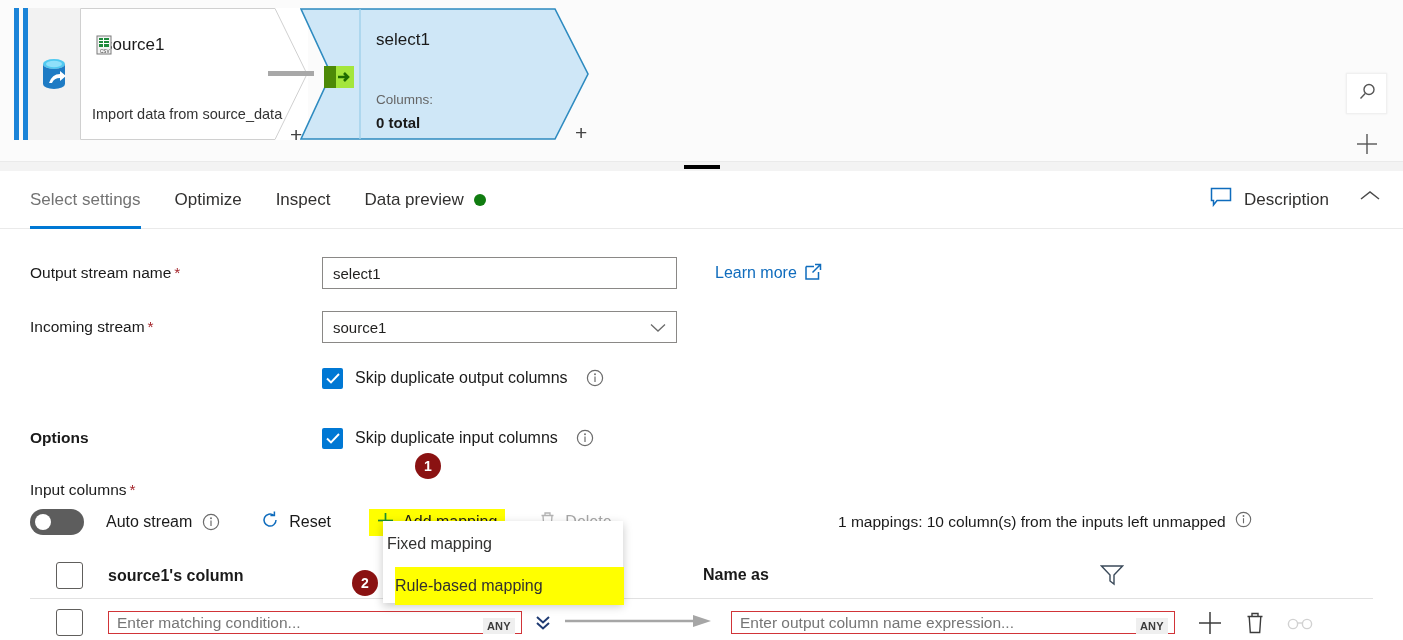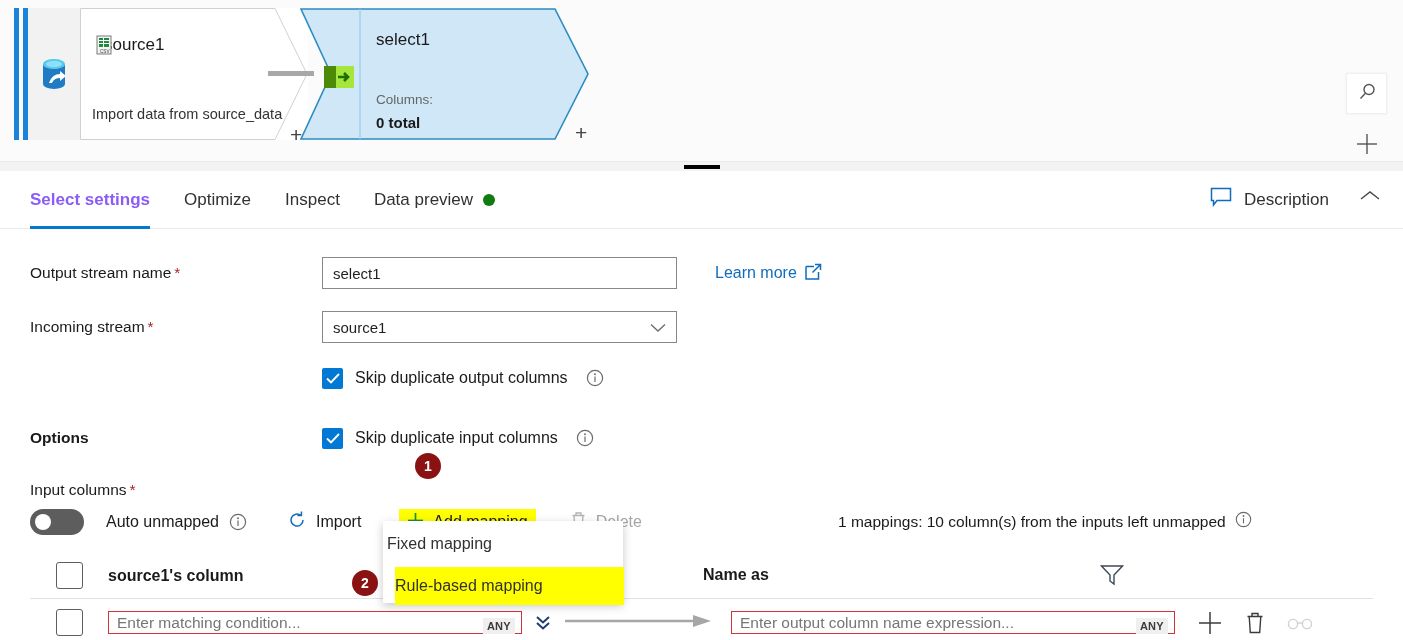--- a/index.html
+++ b/index.html
@@ -76,21 +76,21 @@
   
   .splitter { position: absolute; left: 0; top: 162px; width: 1403px; height: 9px; background: #f3f3f3; }
   .splitter-handle { position: absolute; left: 684px; top: 165px; width: 36px; height: 4px; background: #000; }
 
   
   .panel { position: absolute; left: 0; top: 171px; width: 1403px; height: 469px; background: #fff; }
 
   .tabbar { position: relative; height: 58px; border-bottom: 1px solid #eaeaea; }
   .tabs { position: absolute; left: 30px; top: 0; display: flex; gap: 34px; height: 58px; align-items: center; }
   .tab { position: relative; font-size: 17px; color: #323130; height: 58px; display: flex; align-items: center; cursor: pointer; }
-  .tab.active { font-weight: bold; color: #8b5cf6; }
+  .tab.active { font-weight: normal; color: #737373; }
   .tab.active::after {
     content: ""; position: absolute; left: 0; right: 0; bottom: 0; height: 3px; background: #0078d4;
   }
   .tab .dot { display: inline-block; width: 12px; height: 12px; border-radius: 50%; background: #107c10; margin-left: 10px; }
 
   .desc-btn {
     position: absolute; right: 74px; top: 16px;
     display: flex; align-items: center; gap: 12px;
     font-size: 17px; color: #323130; cursor: pointer;
   }
@@ -379,37 +379,37 @@
       </div>
 
       <div class="input-cols-label">
         <span>Input columns</span><span class="req">*</span>
       </div>
 
       <div class="toolbar">
         <div class="toggle">
           <span class="knob"></span>
         </div>
-        <span class="chk-label" style="margin-left:22px">Auto unmapped</span>
+        <span class="chk-label" style="margin-left:22px">Auto stream</span>
         <span class="info-ico" style="margin-left:10px">
           <svg width="18" height="18" viewBox="0 0 18 18">
             <circle cx="9" cy="9" r="7.6" fill="none" stroke="#6b6b6b" stroke-width="1.2"></circle>
             <circle cx="9" cy="5.3" r="0.95" fill="#6b6b6b"></circle>
             <line x1="9" y1="7.6" x2="9" y2="13" stroke="#6b6b6b" stroke-width="1.2"></line>
           </svg>
         </span>
 
         <div class="tb-item" style="margin-left:40px">
           <span>
             <svg width="20" height="20" viewBox="0 0 20 20">
               <path d="M16 10 a6 6 0 1 1 -2.2 -4.6" fill="none" stroke="#0f6cbd" stroke-width="1.5"></path>
               <path d="M14.4 1.6 L14.4 5.6 L10.4 5.6" fill="none" stroke="#0f6cbd" stroke-width="1.5"></path>
             </svg>
           </span>
-          <span>Import</span>
+          <span>Reset</span>
         </div>
 
         <div class="tb-item hl" style="margin-left:38px">
           <span>
             <svg width="17" height="17" viewBox="0 0 17 17">
               <line x1="8.5" y1="1" x2="8.5" y2="16" stroke="#1b8f2f" stroke-width="1.7"></line>
               <line x1="1" y1="8.5" x2="16" y2="8.5" stroke="#1b8f2f" stroke-width="1.7"></line>
             </svg>
           </span>
           <span>Add mapping</span>

